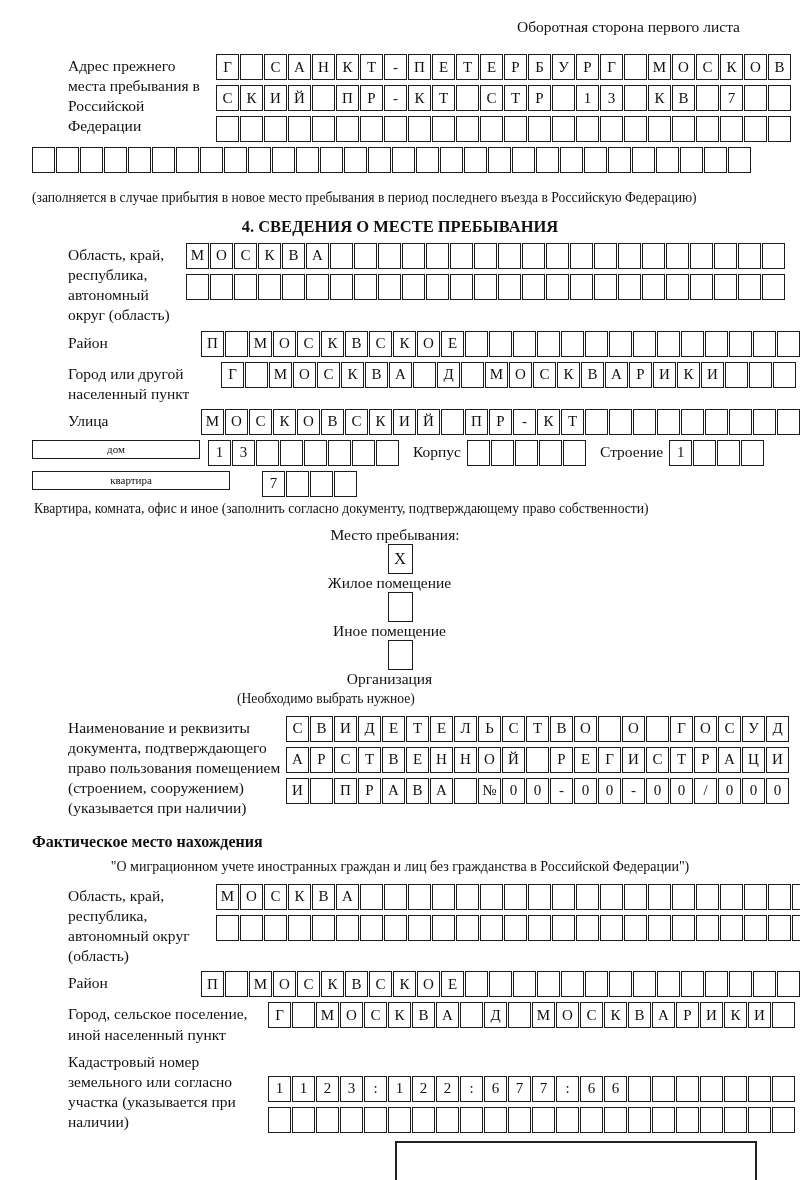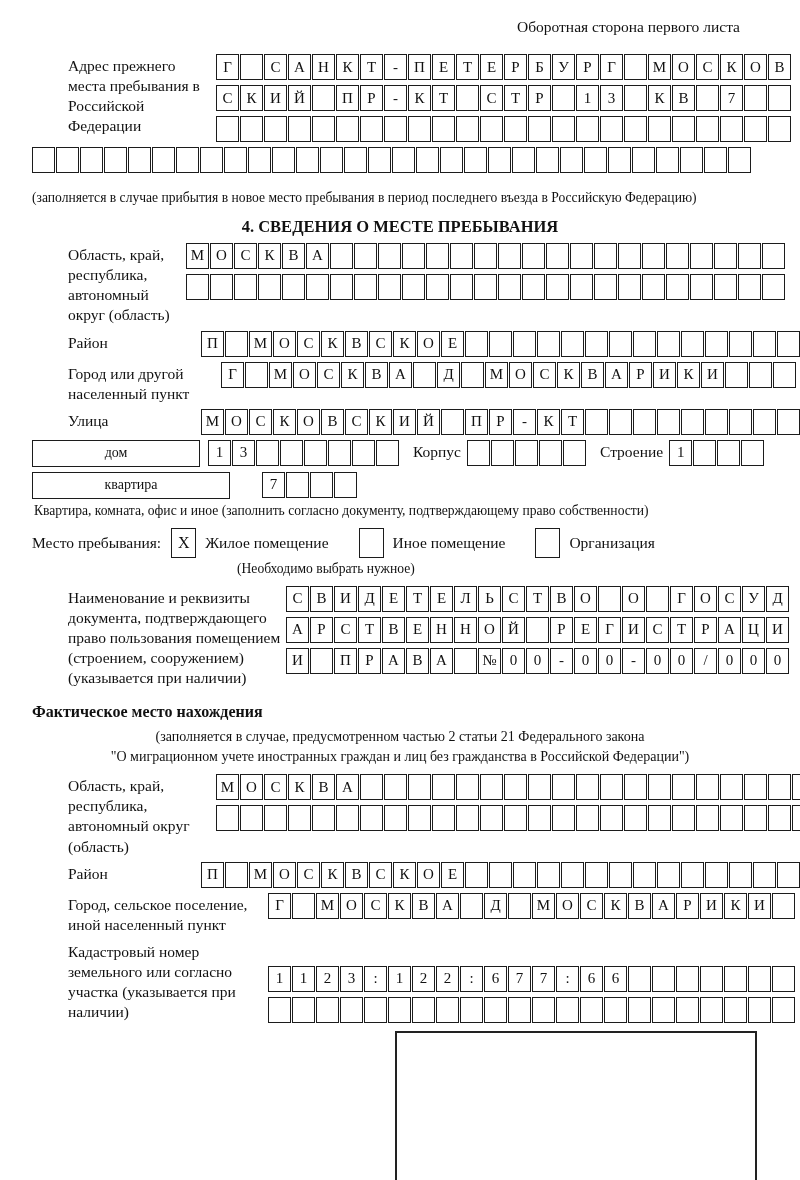--- a/index.html
+++ b/index.html
@@ -17,28 +17,28 @@
   .cell{
     flex:0 0 auto;width:23px;height:26px;box-sizing:border-box;
     border:1.6px solid #1c1c1c;display:inline-flex;align-items:center;justify-content:center;
     font-size:15px;line-height:1;background:#fff;
   }
   .overflow-row{margin:5px 0 0 0;}
   .note{font-size:13.6px;line-height:1.25;}
   .center{text-align:left;margin-top:17px;}
   .sect-title{font-size:16.5px;font-weight:bold;text-align:center;margin:10px 0 6px 0;}
   .labelbox{
-    box-sizing:border-box;border:1.7px solid #1c1c1c;height:27px;
-    display:flex;align-items:center;justify-content:center;font-size:14px;flex:0 0 auto;
+    box-sizing:border-box;border:1.7px solid #1c1c1c;height:19px;
+    display:flex;align-items:center;justify-content:center;font-size:11px;flex:0 0 auto;
   }
   .housebox{width:168px;margin-right:8px;}
   .aptbox{width:198px;margin-right:32px;}
   .inline-label{font-size:15.5px;padding:3px 6px 0 14px;flex:0 0 auto;}
   .leftnote{margin:4px 0 0 2px;}
-  .stay-row{align-items:center;margin-top:8px;}
+  .stay-row{align-items:center;margin-top:8px;flex-direction:column;}
   .stay-label{font-size:15.5px;margin-right:10px;}
   .checkbox{
     flex:0 0 auto;width:25px;height:30px;box-sizing:border-box;border:1.7px solid #1c1c1c;
     display:inline-flex;align-items:center;justify-content:center;font-size:16px;
   }
   .opt{font-size:15.5px;margin:0 30px 0 9px;}
   .choose-note{margin:3px 0 0 205px;}
   .fact-title{font-size:16px;font-weight:bold;text-align:left;margin:14px 0 6px 0;}
   .fact-note{font-size:14px;text-align:center;line-height:1.45;}
   .mark-box{
@@ -444,21 +444,20 @@
           <span class="cell">0</span>
           <span class="cell">/</span>
           <span class="cell">0</span>
           <span class="cell">0</span>
           <span class="cell">0</span>
         </div>
     </div>
   </div>
 
   <div class="fact-title">Фактическое место нахождения</div>
-  <div class="fact-note">(заполняется в случае, предусмотренном частью 2 статьи 21 Федерального закона</div>
   <div class="fact-note">"О миграционном учете иностранных граждан и лиц без гражданства в Российской Федерации")</div>
 
   <div class="frow" style="margin-top:7px;">
     <div class="rlabel w148">Область, край, республика, автономный округ (область)</div>
     <div class="rows">
       <div class="cellrow">
           <span class="cell">М</span>
           <span class="cell">О</span>
           <span class="cell">С</span>
           <span class="cell">К</span>

